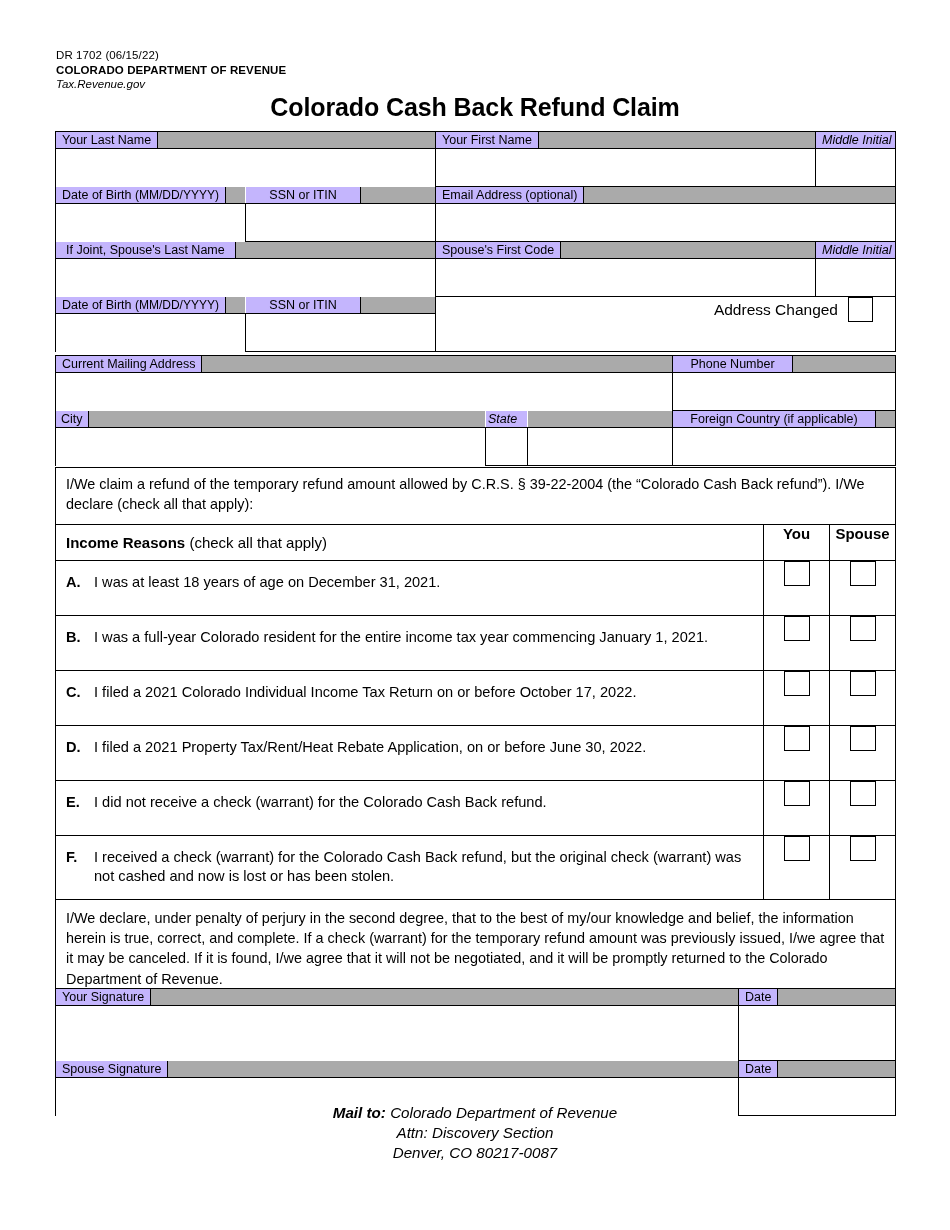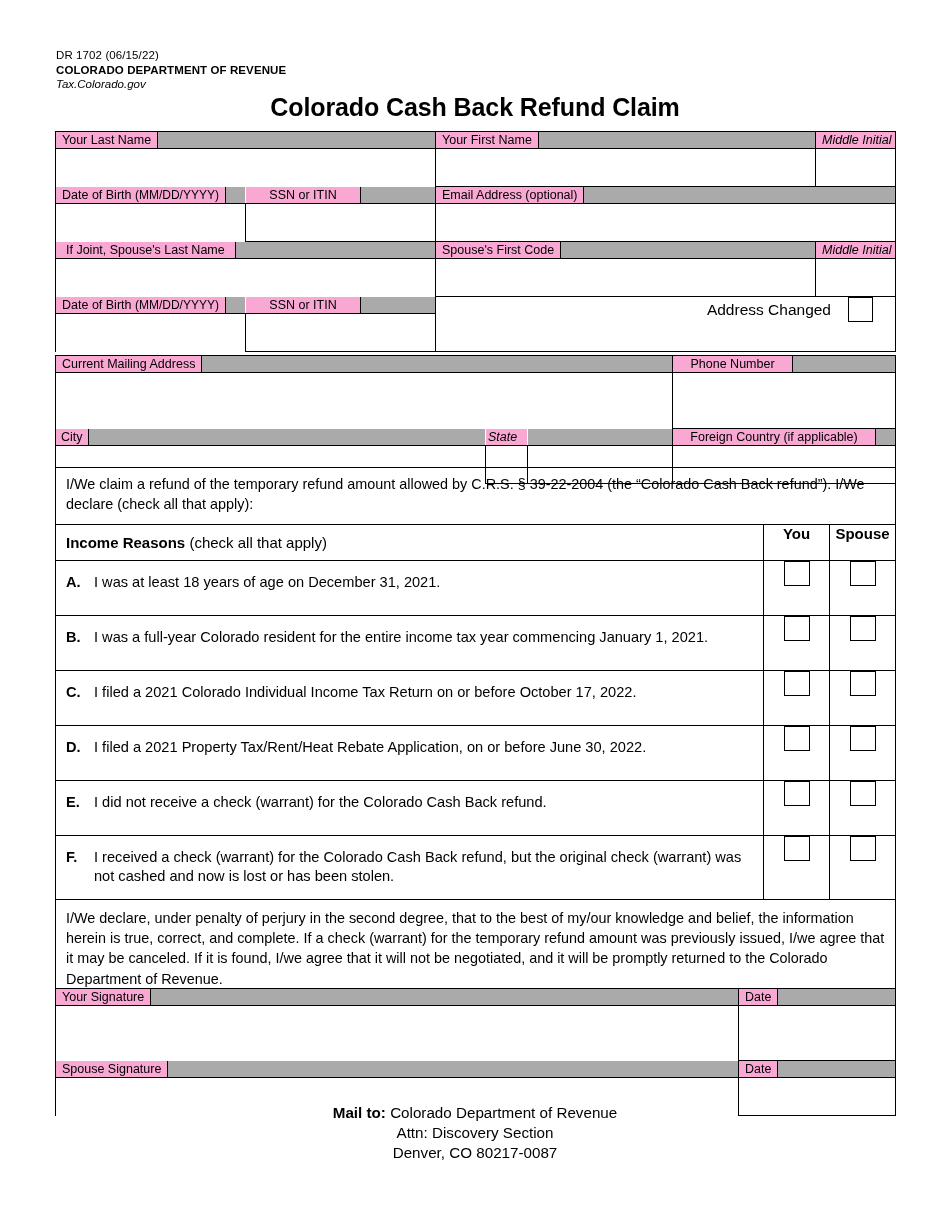--- a/index.html
+++ b/index.html
@@ -76,21 +76,21 @@
   }
   .cap-strip {
     display: flex;
     align-items: stretch;
     background: #aaaaaa;
     height: 16px;
     border-bottom: 1px solid #000;
     overflow: hidden;
   }
   .cap {
-    background: #f9a8d4;
+    background: #c4b5fd;
     font-size: 12.5px;
     line-height: 16px;
     padding: 0 6px;
     white-space: nowrap;
     border-right: 1px solid #000;
     flex: 0 0 auto;
   }
   .cap.full {
     flex: 1 1 auto;
     border-right: none;
@@ -115,21 +115,21 @@
     position: relative;
   }
 
   
   .addr-changed {
     display: flex;
     align-items: center;
     justify-content: flex-end;
     height: 100%;
     padding-right: 22px;
-    gap: 17px;
+    gap: 10px;
     font-size: 15.5px;
   }
   .chk {
     width: 25px;
     height: 25px;
     border: 1.6px solid #000;
     background: #fff;
     box-sizing: border-box;
     display: inline-block;
   }
@@ -182,32 +182,33 @@
 
   
   .mailto {
     position: absolute;
     left: 0;
     right: 0;
     top: 1103px;
     text-align: center;
     font-size: 15.2px;
     line-height: 1.33;
+    font-style: italic;
   }
   .mailto b { font-weight: bold; }
 </style>
 </head>
 <body>
 
 <div class="page">
 
   <div class="masthead">
     <div class="form-no">DR 1702 (06/15/22)</div>
     <div class="dept">COLORADO DEPARTMENT OF REVENUE</div>
-    <div class="site">Tax.Colorado.gov</div>
+    <div class="site">Tax.Revenue.gov</div>
   </div>
 
   <div class="form-title">Colorado Cash Back Refund Claim</div>
 
   <table class="grid" style="top:131px;">
     <colgroup>
       <col style="width:190px">
       <col style="width:190px">
       <col style="width:380px">
       <col style="width:80px">
@@ -304,21 +305,21 @@
     <colgroup>
       <col style="width:40px">
       <col style="width:390px">
       <col style="width:42px">
       <col style="width:145px">
       <col style="width:223px">
     </colgroup>
 
     <tbody>
         <tr>
-      <td colspan="4" class="fieldcell" style="height:73px;">
+      <td colspan="4" class="fieldcell" style="height:55px;">
         <div class="cap-strip">
           <span class="cap">Current Mailing Address</span>
         </div>
         <div class="entry"></div>
       </td>
       <td class="fieldcell">
         <div class="cap-strip">
           <span class="cap center" style="width:107px;">Phone Number</span>
         </div>
         <div class="entry"></div>

